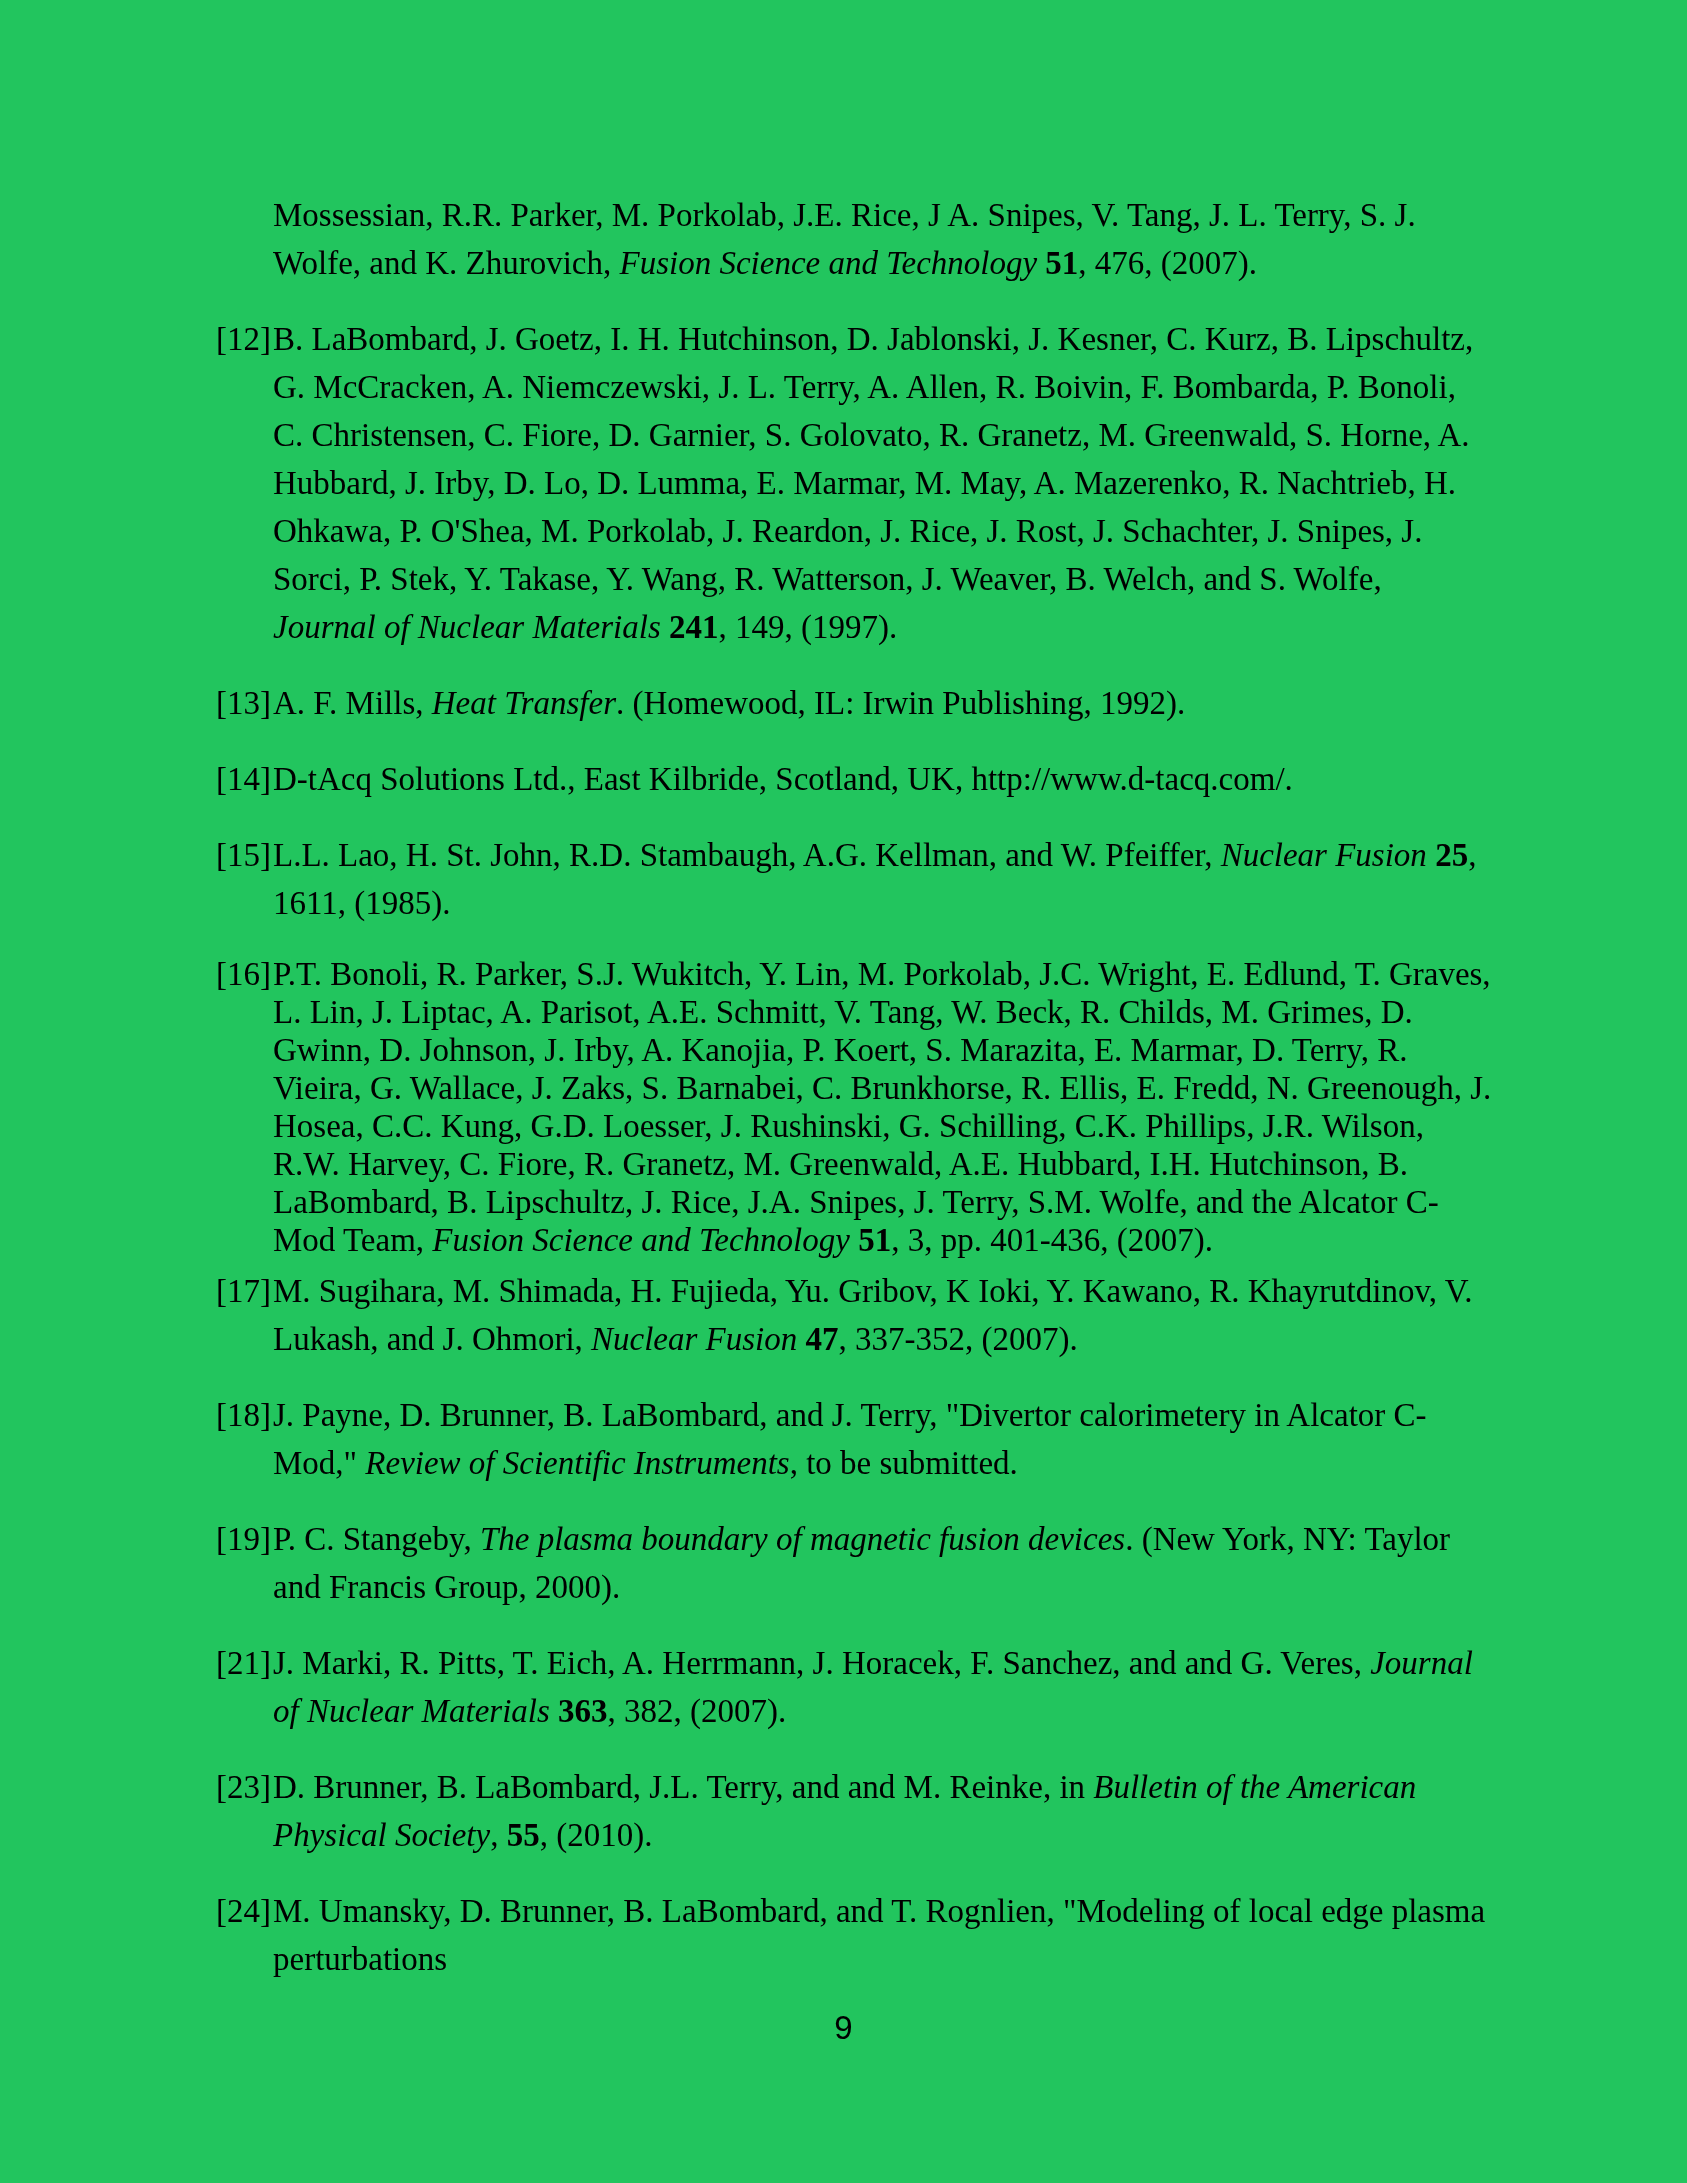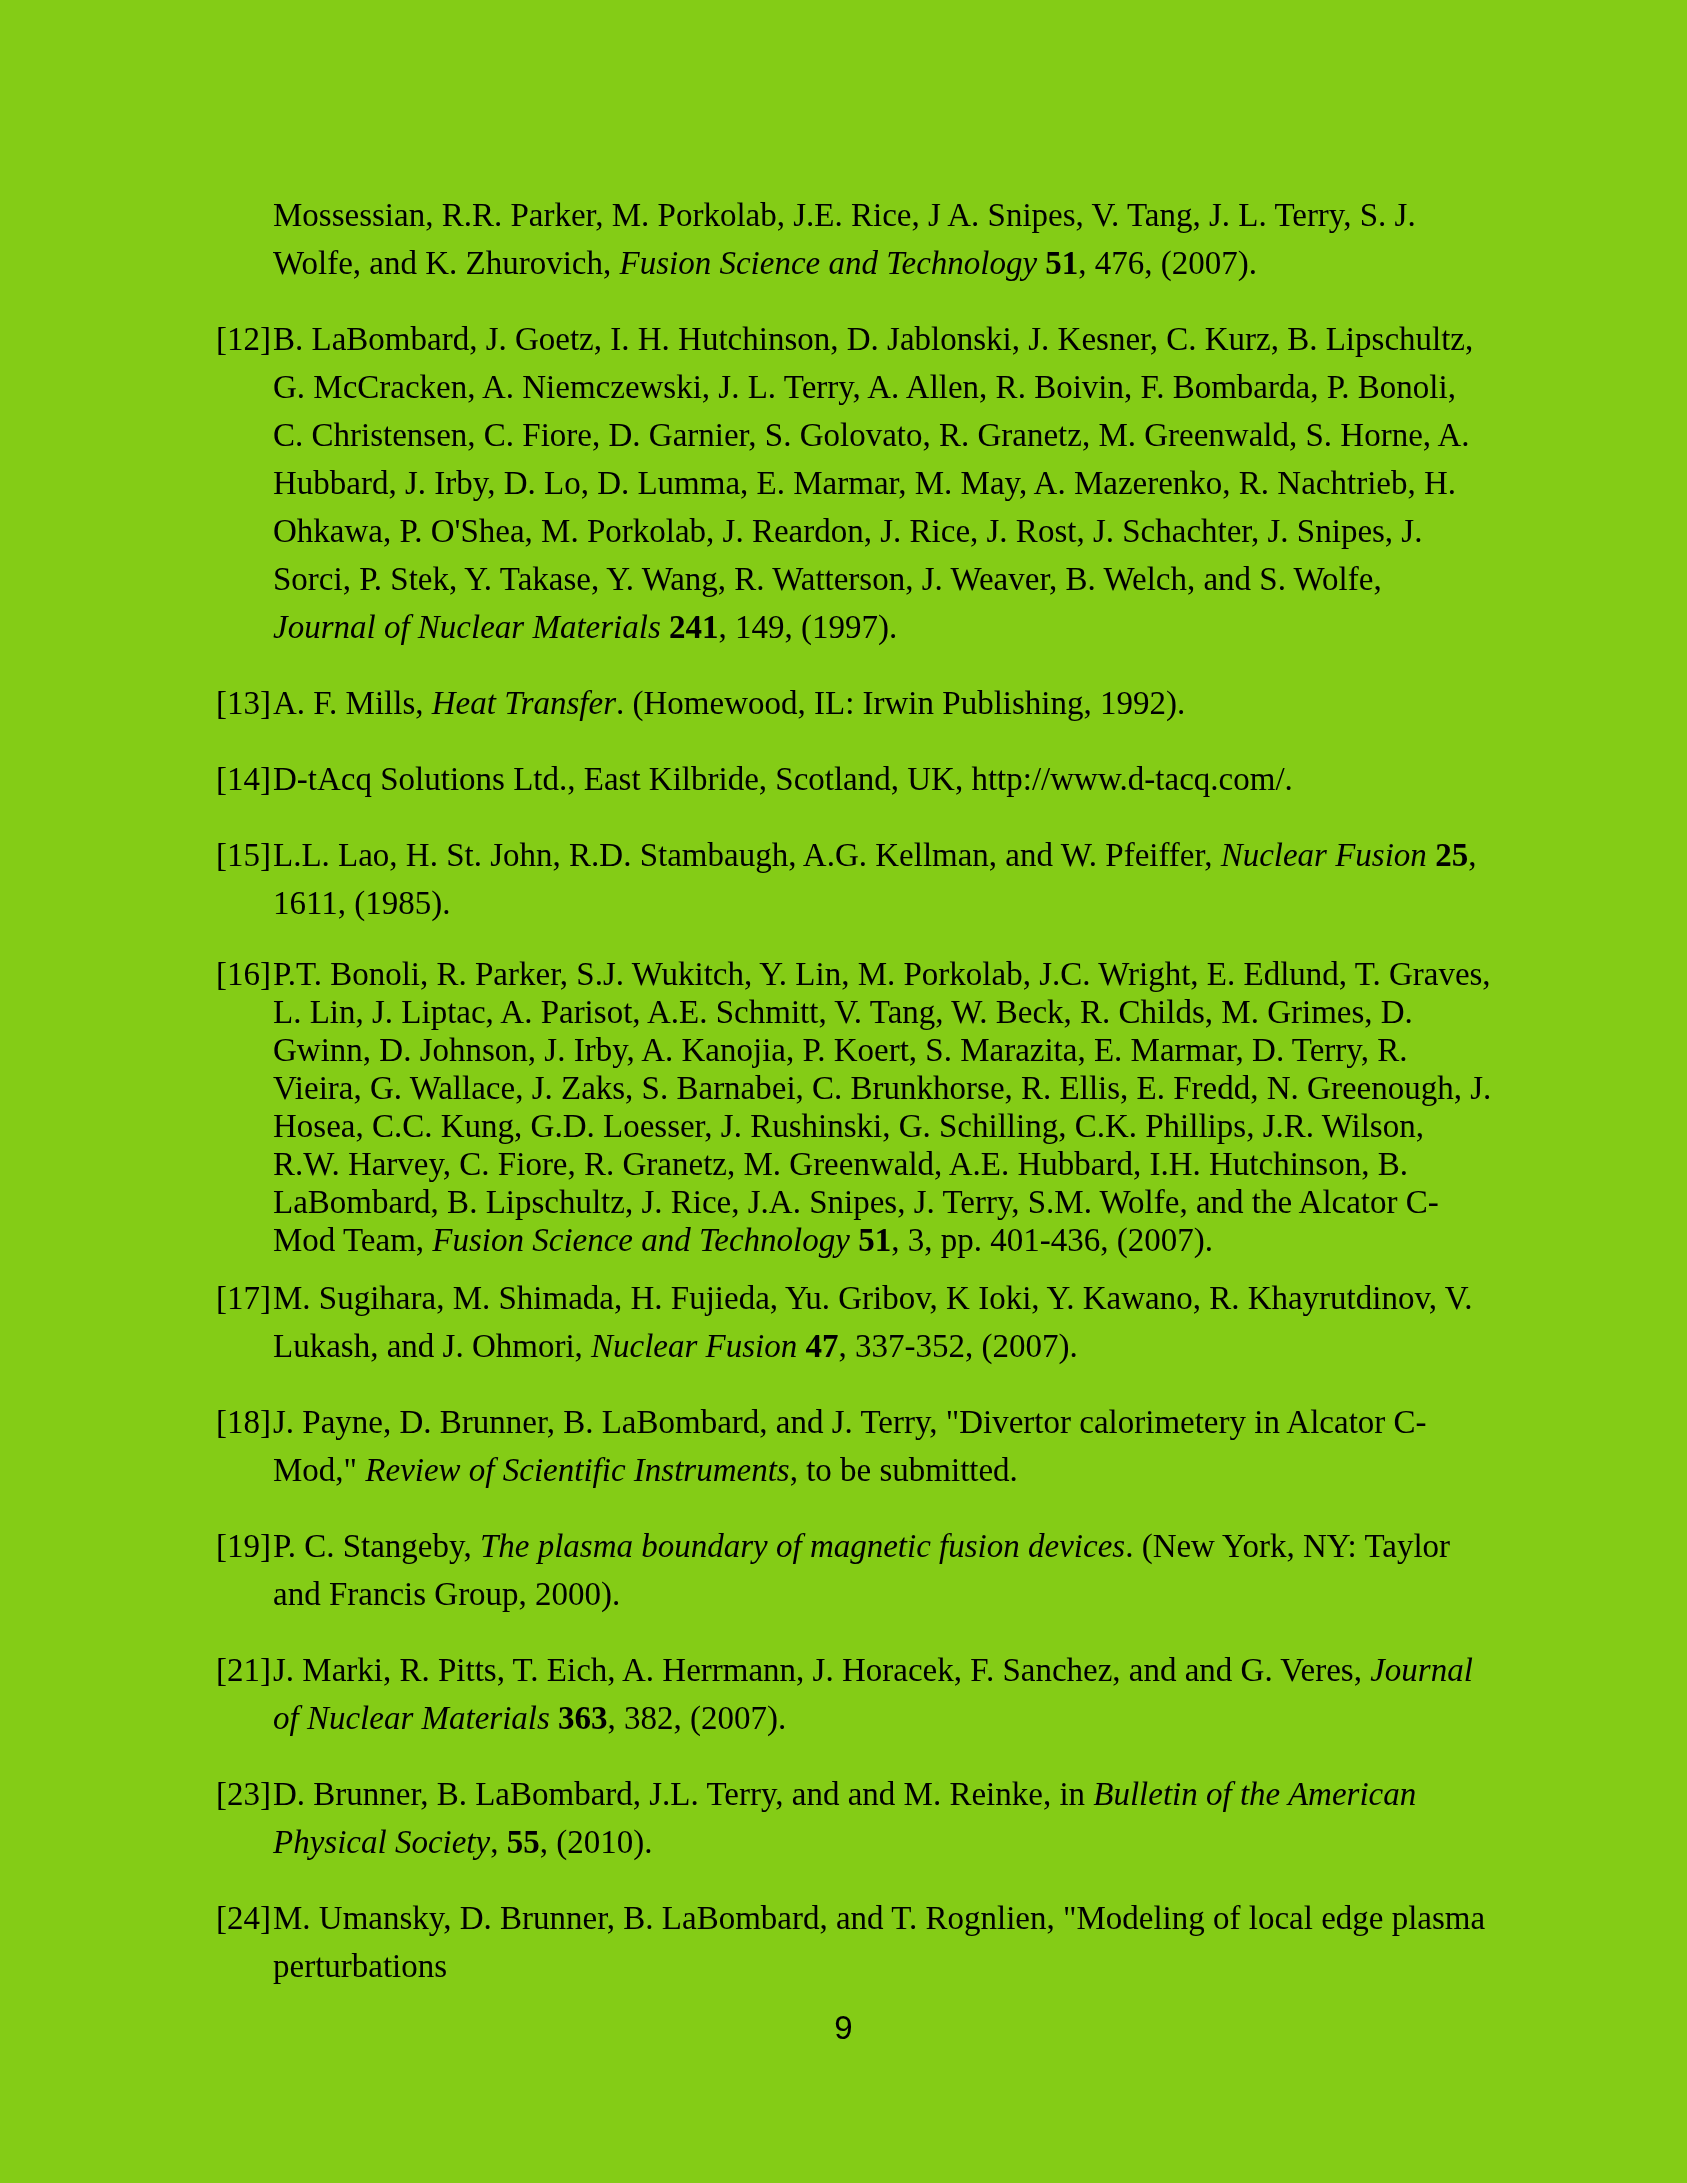--- a/index.html
+++ b/index.html
@@ -4,42 +4,42 @@
 <style>
   html, body {
     margin: 0;
     padding: 0;
     background: #ffffff;
   }
   .page {
     position: relative;
     width: 1687px;
     height: 2183px;
-    background: #84cc16;
+    background: #22c55e;
     color: #000000;
     font-family: "Liberation Serif", "DejaVu Serif", serif;
     font-size: 33px;
     overflow: hidden;
   }
   .content {
     position: absolute;
     left: 200px;
     top: 191px;
     width: 1292px;
   }
   .ref {
     position: relative;
     padding-left: 73px;
     line-height: 48px;
     margin-bottom: 28px;
     text-align: left;
   }
   .ref.single {
     line-height: 38px;
-    margin-bottom: 15px;
+    margin-bottom: 8px;
   }
   .ref-num {
     position: absolute;
     left: 16px;
     top: 0;
   }
   .run-normal { font-style: normal; font-weight: normal; }
   .run-italic { font-style: italic; }
   .run-bold   { font-weight: bold; }
   .page-number {

